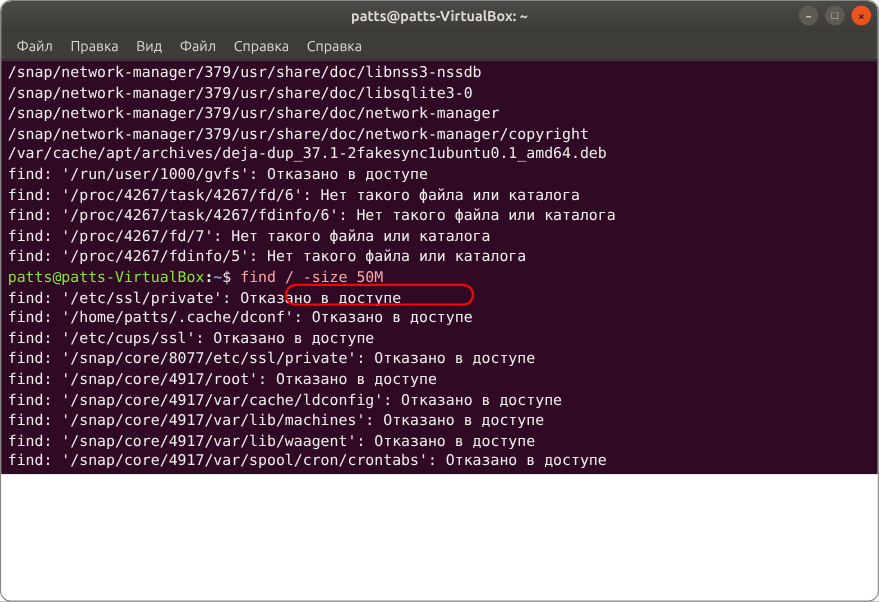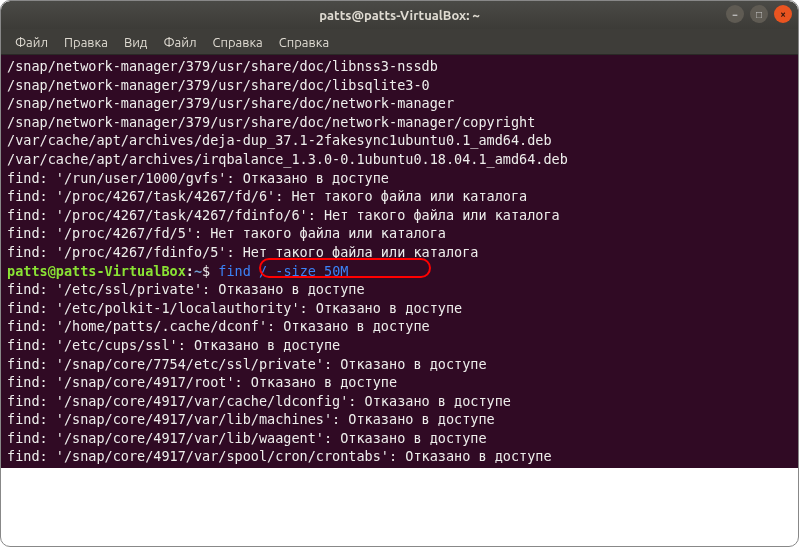--- a/index.html
+++ b/index.html
@@ -66,25 +66,25 @@
       padding: 2px 6px;
       overflow: hidden;
     }
     .line {
       color: #eeeeec;
       font-size: 13.5px;
       line-height: 18.6px;
       white-space: pre;
       font-family: "DejaVu Sans Mono", "Ubuntu Mono", monospace;
     }
-    .prompt-user { color: #8ae234; font-weight: bold; }
+    .prompt-user { color: #8ae234; font-weight: normal; }
     .prompt-colon { color: #eeeeec; font-weight: bold; }
     .prompt-path { color: #729fcf; font-weight: bold; }
     .prompt-dollar { color: #eeeeec; }
-    .cmd { color: #3b82f6; }
+    .cmd { color: #fca5a5; }
     .highlight-box {
       position: absolute;
       border: 2px solid #ff0000;
       border-radius: 10px;
       pointer-events: none;
     }
     .terminal-wrap { position: relative; }
   </style>
 </head>
 <body>
@@ -107,32 +107,30 @@
   <div class="menu-item">Справка</div>
 </div>
 
 <div class="terminal-wrap">
   <div class="terminal">
     <div class="line">/snap/network-manager/379/usr/share/doc/libnss3-nssdb</div>
     <div class="line">/snap/network-manager/379/usr/share/doc/libsqlite3-0</div>
     <div class="line">/snap/network-manager/379/usr/share/doc/network-manager</div>
     <div class="line">/snap/network-manager/379/usr/share/doc/network-manager/copyright</div>
     <div class="line">/var/cache/apt/archives/deja-dup_37.1-2fakesync1ubuntu0.1_amd64.deb</div>
-    <div class="line">/var/cache/apt/archives/irqbalance_1.3.0-0.1ubuntu0.18.04.1_amd64.deb</div>
     <div class="line">find: '/run/user/1000/gvfs': Отказано в доступе</div>
     <div class="line">find: '/proc/4267/task/4267/fd/6': Нет такого файла или каталога</div>
     <div class="line">find: '/proc/4267/task/4267/fdinfo/6': Нет такого файла или каталога</div>
-    <div class="line">find: '/proc/4267/fd/5': Нет такого файла или каталога</div>
+    <div class="line">find: '/proc/4267/fd/7': Нет такого файла или каталога</div>
     <div class="line">find: '/proc/4267/fdinfo/5': Нет такого файла или каталога</div>
     <div class="line"><span class="prompt-user">patts@patts-VirtualBox</span><span class="prompt-colon">:</span><span class="prompt-path">~</span><span class="prompt-dollar">$</span><span class="cmd"> find / -size 50M</span></div>
     <div class="line">find: '/etc/ssl/private': Отказано в доступе</div>
-    <div class="line">find: '/etc/polkit-1/localauthority': Отказано в доступе</div>
     <div class="line">find: '/home/patts/.cache/dconf': Отказано в доступе</div>
     <div class="line">find: '/etc/cups/ssl': Отказано в доступе</div>
-    <div class="line">find: '/snap/core/7754/etc/ssl/private': Отказано в доступе</div>
+    <div class="line">find: '/snap/core/8077/etc/ssl/private': Отказано в доступе</div>
     <div class="line">find: '/snap/core/4917/root': Отказано в доступе</div>
     <div class="line">find: '/snap/core/4917/var/cache/ldconfig': Отказано в доступе</div>
     <div class="line">find: '/snap/core/4917/var/lib/machines': Отказано в доступе</div>
     <div class="line">find: '/snap/core/4917/var/lib/waagent': Отказано в доступе</div>
     <div class="line">find: '/snap/core/4917/var/spool/cron/crontabs': Отказано в доступе</div>
   </div>
   <div class="highlight-box" style="left:258px; top:203px; width:172px; height:20px;"></div>
 </div>
 
 </body></html>

